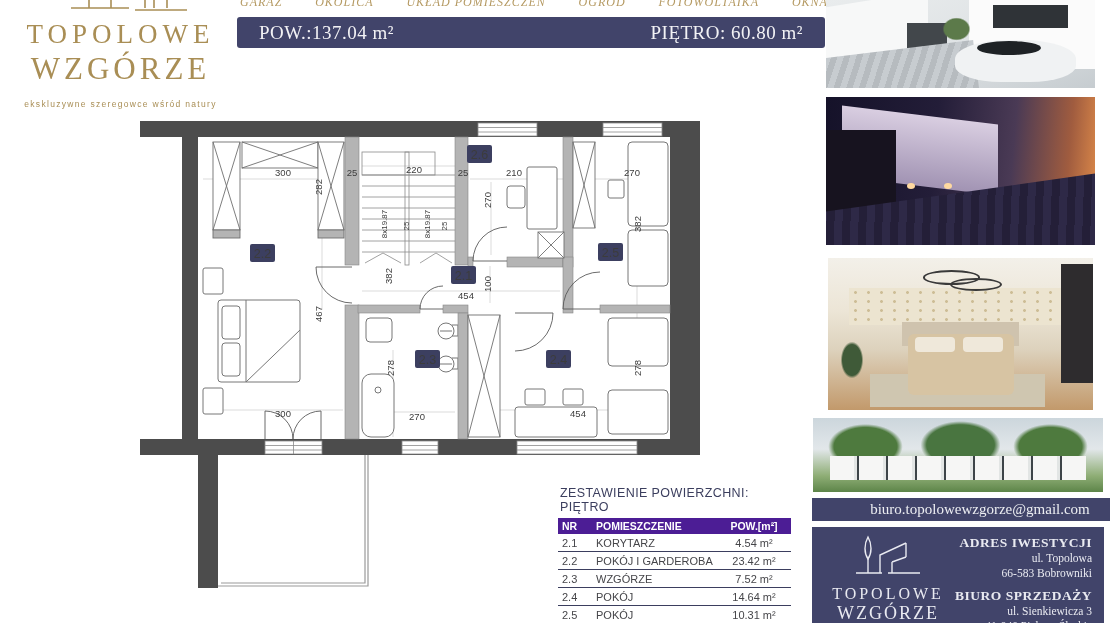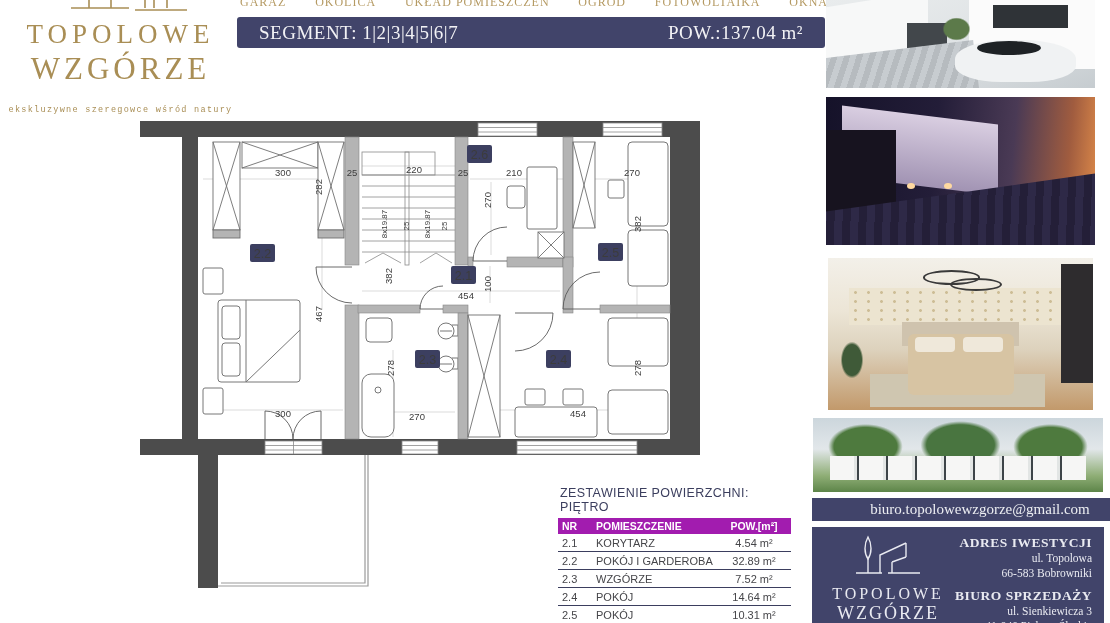--- a/index.html
+++ b/index.html
@@ -4,45 +4,45 @@
 <style>
   html,body{margin:0;padding:0;background:#fff;}
   body{position:relative;width:1110px;height:623px;overflow:hidden;
        font-family:"Liberation Sans",sans-serif;}
 
   
   .logo{position:absolute;left:8px;top:0;width:225px;text-align:center;color:#a98e55;}
   .logo-icon{display:block;margin:0 auto;}
   .logo-t1{font-family:"Liberation Serif",serif;font-size:27px;letter-spacing:5px;margin-top:5px;}
   .logo-t2{font-family:"Liberation Serif",serif;font-size:31px;letter-spacing:4px;margin-top:1px;}
-  .logo-tag{font-size:8.5px;letter-spacing:1.3px;margin-top:18px;font-family:Liberation Mono, monospace;}
-
-  
-  .nav{position:absolute;left:240px;top:0;width:588px;height:9px;overflow:hidden;}
+  .logo-tag{font-size:8.5px;letter-spacing:1.3px;margin-top:12px;}
+
+  
+  .nav{position:absolute;left:240px;top:0;width:588px;height:9px;overflow:hidden;font-style:italic;}
   .nav-row{display:flex;justify-content:space-between;transform:translateY(-5px);}
   .nav-item{font-family:"Liberation Serif",serif;font-size:12px;letter-spacing:1px;
             color:#b59a63;white-space:nowrap;cursor:pointer;}
 
   
   .segbar{position:absolute;left:237px;top:17px;width:588px;height:31px;background:#41446a;
           border-radius:3px;display:flex;align-items:center;justify-content:space-between;
           padding:0 22px;box-sizing:border-box;color:#f2f2f5;
           font-family:"Liberation Serif",serif;font-size:19px;letter-spacing:.5px;}
 
   
   .plan{position:absolute;left:135px;top:110px;width:575px;height:490px;}
   .plan text{font-family:"Liberation Sans",sans-serif;fill:#3c3c3c;}
   .dim{font-size:9.5px;}
   .dim-s{font-size:8px;}
   .badge-t{font-family:"Liberation Serif",serif;font-size:12.5px;fill:#ffffff;}
 
   
   .area-table{position:absolute;left:558px;top:486px;width:233px;}
   .at-title{font-size:12.5px;font-weight:normal;color:#3b3e5e;letter-spacing:.4px;margin:0 0 4px 2px;}
-  .at-header{display:grid;grid-template-columns:34px 1fr 66px;background:#a21caf;color:#fff;
+  .at-header{display:grid;grid-template-columns:34px 1fr 66px;background:#4c1d95;color:#fff;
              font-size:10.5px;font-weight:bold;height:16px;align-items:center;padding:0 4px;}
   .at-row{display:grid;grid-template-columns:34px 1fr 66px;height:17px;align-items:center;
           font-size:11px;color:#454549;border-bottom:1.6px solid #3b3e5e;padding:0 4px;}
   .c-pow{text-align:center;}
 
   
   .photo{position:absolute;overflow:hidden;}
   .photo>div{position:absolute;}
   #p1{left:826px;top:0;width:269px;height:88px;
       background:linear-gradient(160deg,#e9eced 0%,#dfe3e5 50%,#c6ccd0 100%);}
@@ -124,22 +124,22 @@
     <span class="nav-item">GARAŻ</span>
     <span class="nav-item">OKOLICA</span>
     <span class="nav-item">UKŁAD POMIESZCZEŃ</span>
     <span class="nav-item">OGRÓD</span>
     <span class="nav-item">FOTOWOLTAIKA</span>
     <span class="nav-item">OKNA</span>
   </div>
 </div>
 
 <div class="segbar">
-  <span>SEGMENT: 1|2|3|4|5|6|7</span>
   <span>POW.:137.04 m²</span>
+  <span>PIĘTRO: 60.80 m²</span>
 </div>
 
 <svg class="plan" viewBox="135 110 575 490">
 
   <g stroke="#cccccc" stroke-width="0.7">
     <path d="M203,179 H343 M470,179 H663 M362,166 H455"></path>
     <path d="M322,182 V310 M637,182 V330 M491,182 V255 M490,266 V303 M393,350 V437"></path>
     <path d="M362,291 H560 M203,410 H343 M362,412 H455 M500,410 H665"></path>
   </g>
 
@@ -298,21 +298,21 @@
     <span class="c-pow">POW.[m²]</span>
   </div>
   <div class="at-row">
     <span>2.1</span>
     <span>KORYTARZ</span>
     <span class="c-pow">4.54 m²</span>
   </div>
   <div class="at-row">
     <span>2.2</span>
     <span>POKÓJ I GARDEROBA</span>
-    <span class="c-pow">32.89 m²</span>
+    <span class="c-pow">23.42 m²</span>
   </div>
   <div class="at-row">
     <span>2.3</span>
     <span>WZGÓRZE</span>
     <span class="c-pow">7.52 m²</span>
   </div>
   <div class="at-row">
     <span>2.4</span>
     <span>POKÓJ</span>
     <span class="c-pow">14.64 m²</span>

